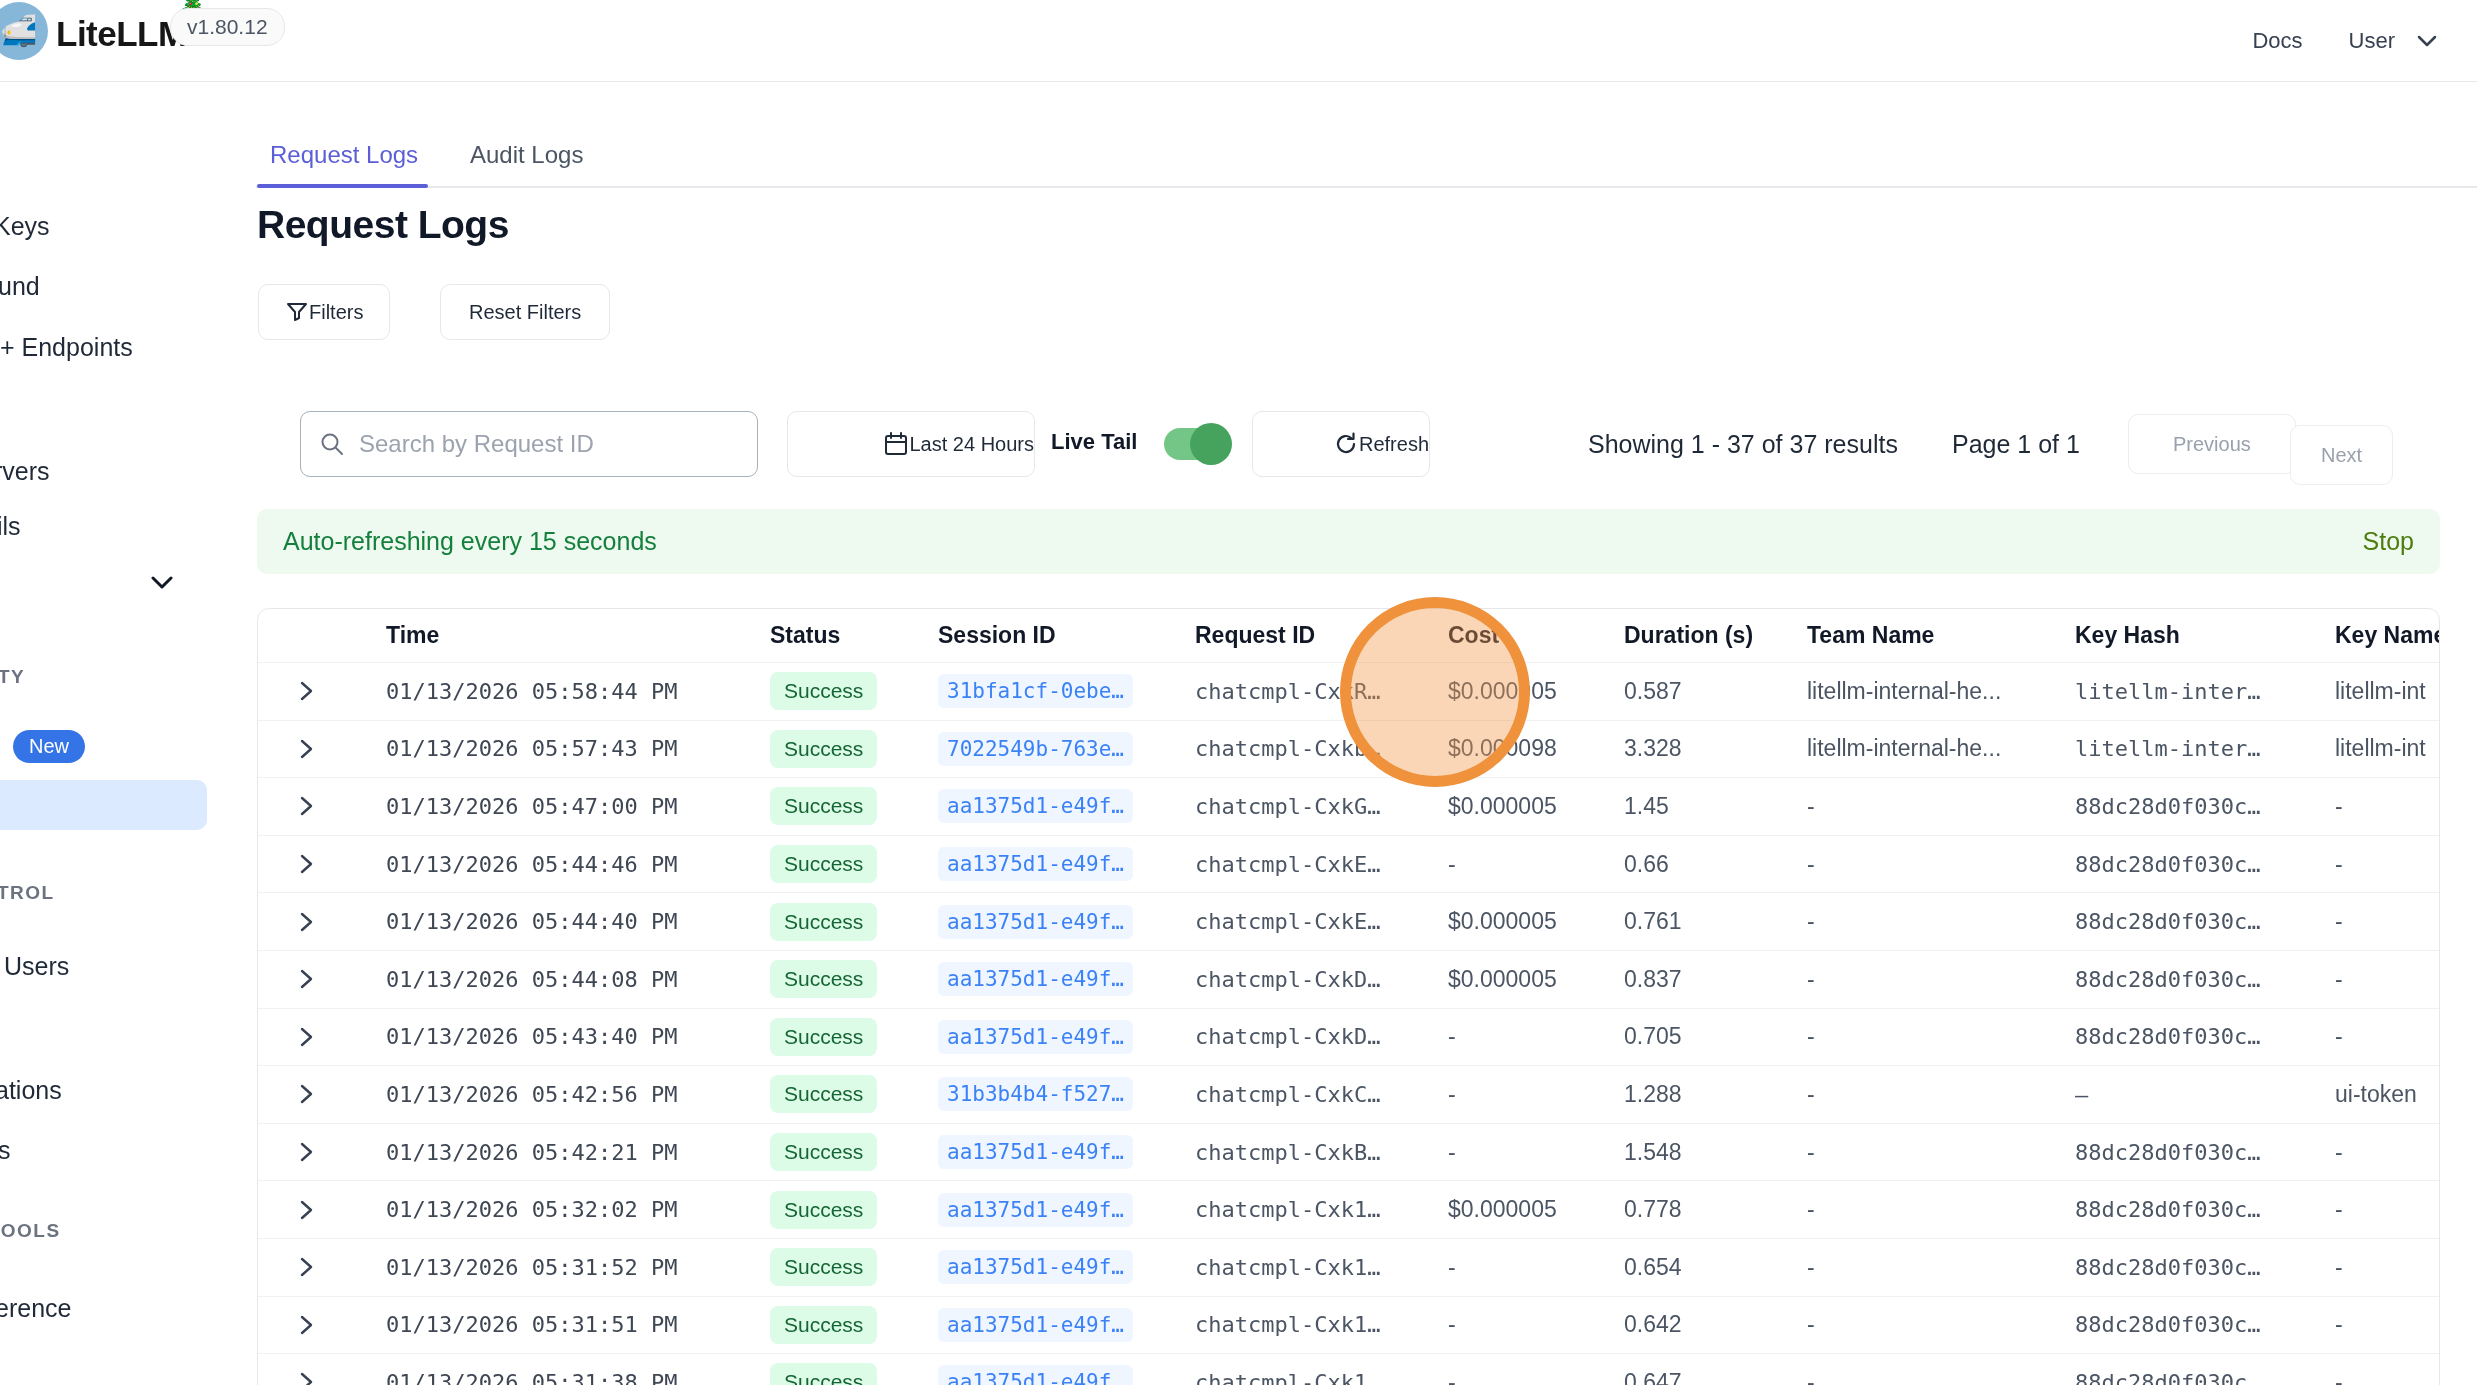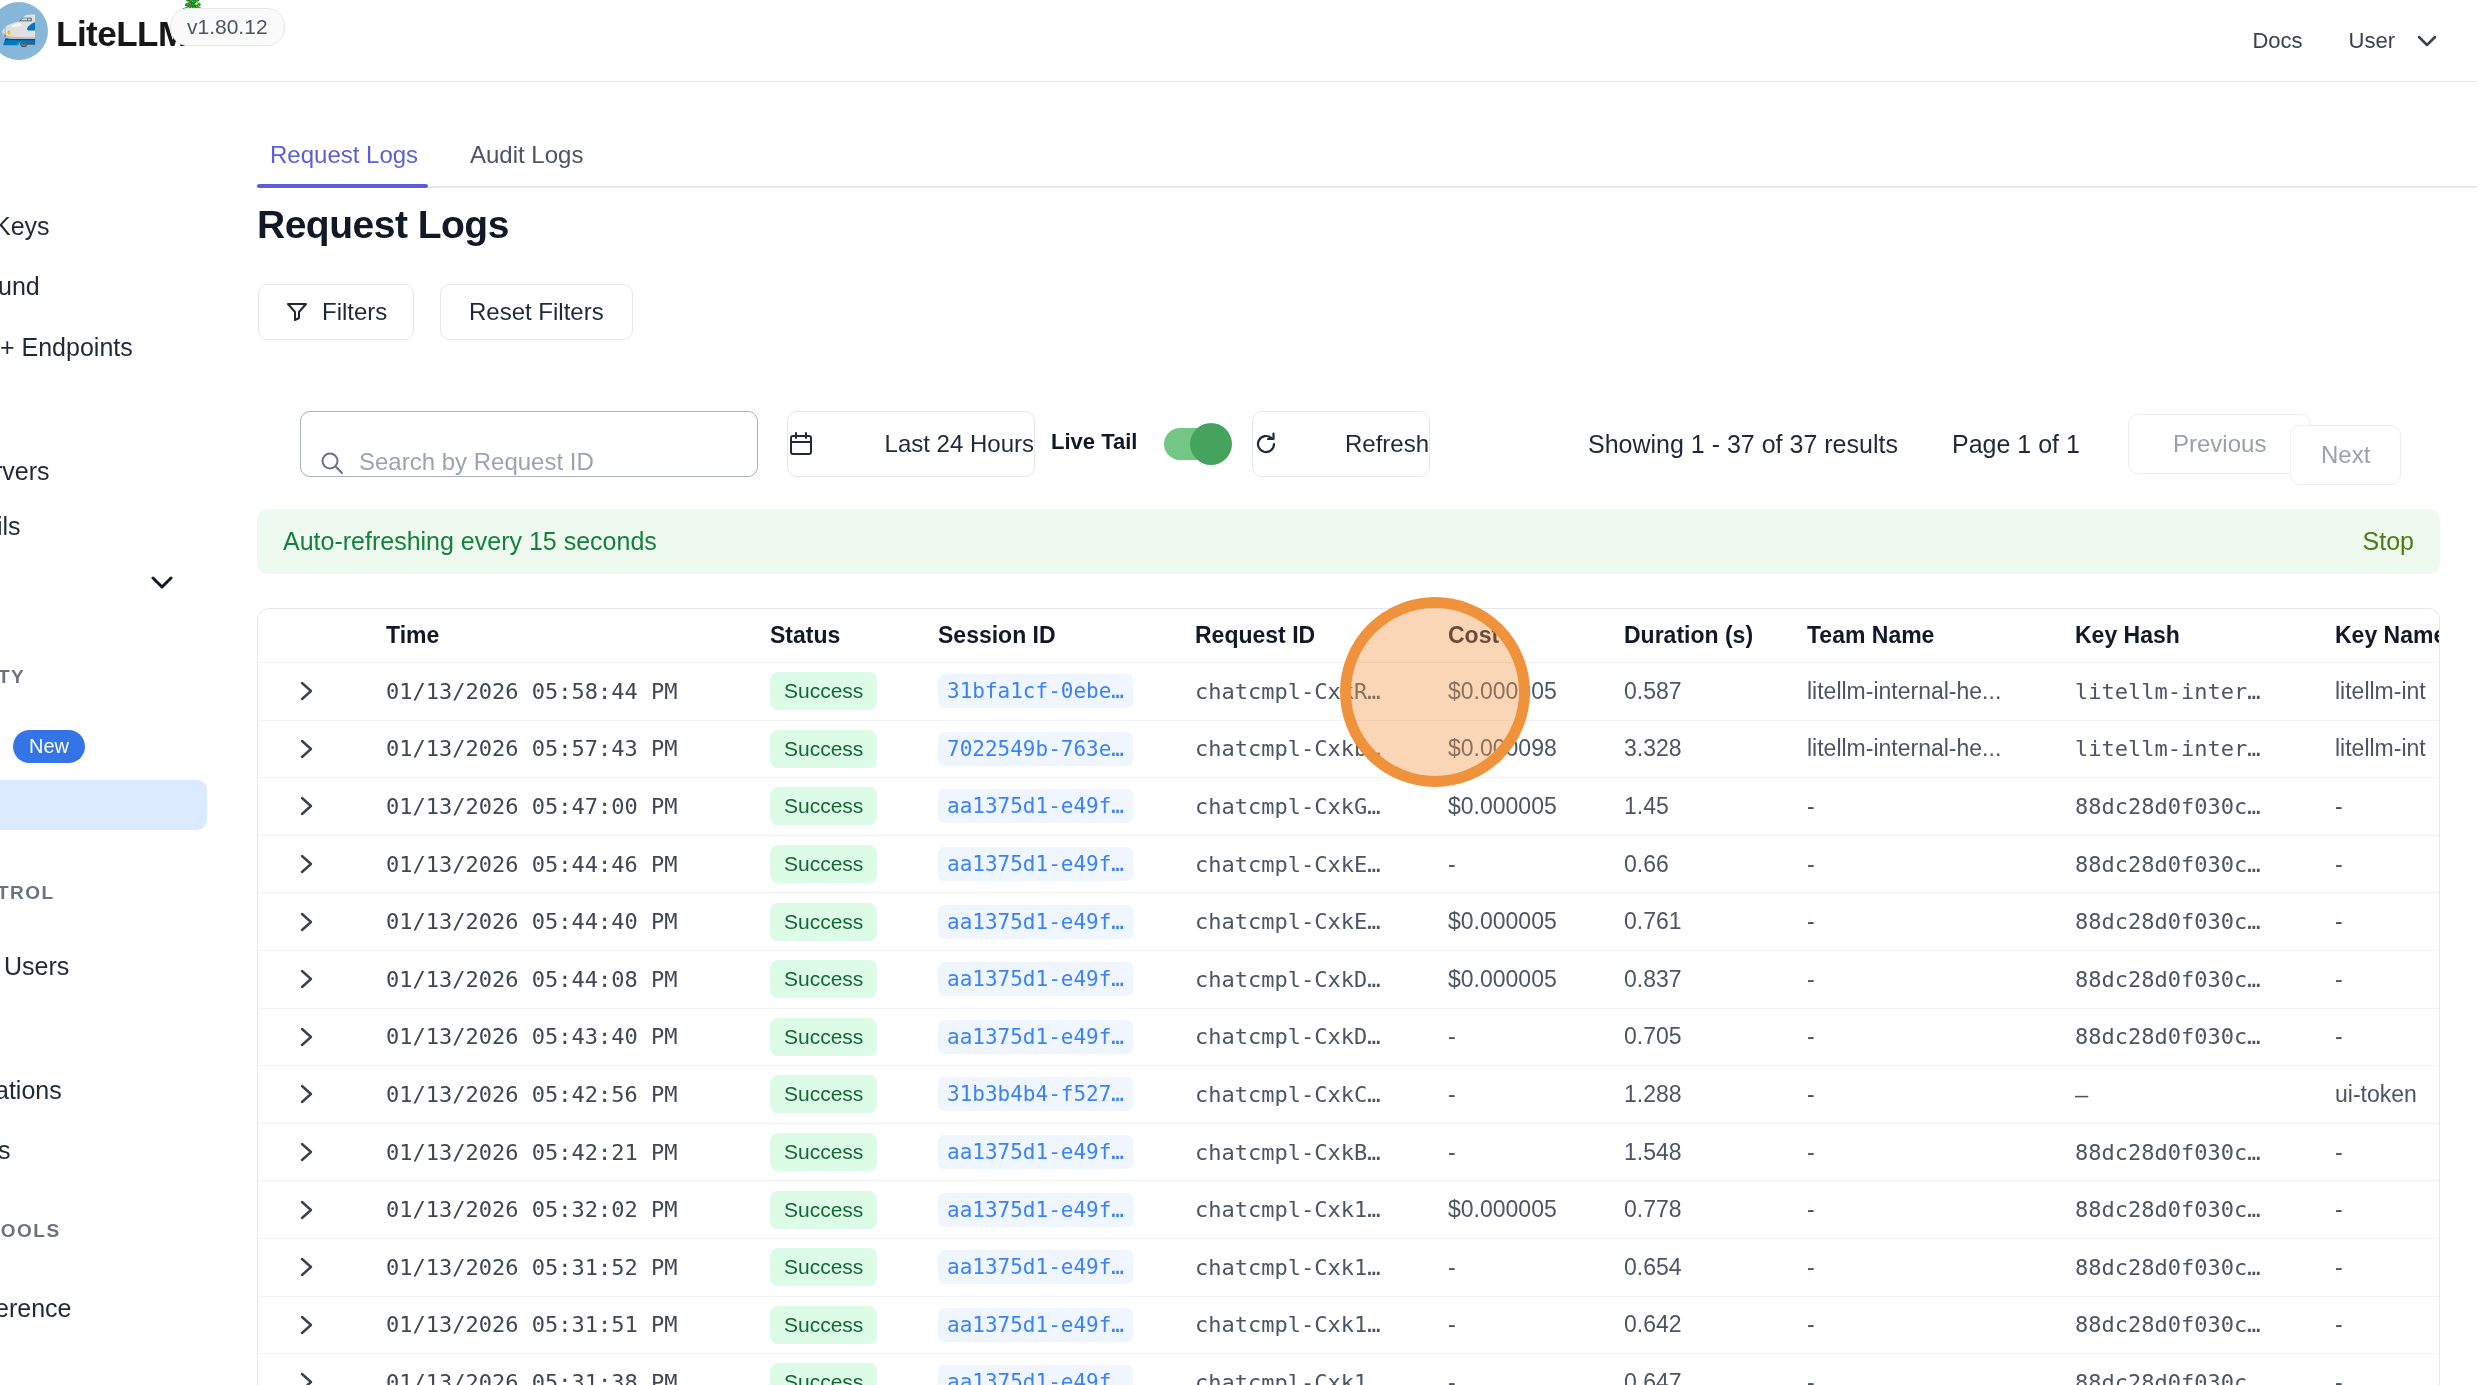--- a/index.html
+++ b/index.html
@@ -38,30 +38,30 @@
 
   
   .tab { position: absolute; font-size: 24px; font-weight: 500; cursor: pointer; }
   .tab-request { left: 270px; top: 141px; color: #5b5ed6; }
   .tab-audit { left: 470px; top: 141px; color: #4b5563; }
   .tabs-border { position: absolute; left: 256px; right: 0; top: 186px; height: 2px; background: #e6e8eb; }
   .tab-underline { position: absolute; left: 257px; top: 184px; width: 171px; height: 4px; background: #5b5ed6; border-radius: 2px; z-index: 2; }
   .page-title { position: absolute; left: 257px; top: 203px; font-size: 39px; font-weight: 700; color: #111827; letter-spacing: -0.5px; }
 
   
-  .btn { position: absolute; display: inline-flex; align-items: center; justify-content: space-between; gap: 13px; background: #fff; border: 1.5px solid #e5e7eb; border-radius: 10px; font-size: 24px; color: #1f2937; cursor: pointer; white-space: nowrap; }
+  .btn { position: absolute; display: inline-flex; align-items: center; justify-content: flex-end; gap: 0; background: #fff; border: 1.5px solid #e5e7eb; border-radius: 10px; font-size: 20px; color: #1f2937; cursor: pointer; white-space: nowrap; }
   .btn-filters { left: 258px; top: 284px; height: 56px; padding: 0 26px; }
   .btn-reset { left: 440px; top: 284px; height: 56px; padding: 0 28px; }
   .btn-range { left: 787px; top: 411px; width: 248px; height: 66px; }
   .btn-refresh { left: 1252px; top: 411px; width: 178px; height: 66px; }
   .btn-prev { left: 2128px; top: 414px; height: 60px; padding: 0 44px; border-color: #eceef1; color: #9aa1ac; }
   .btn-next { left: 2290px; top: 425px; height: 60px; padding: 0 30px; border-color: #eceef1; color: #9aa1ac; }
 
   
-  .search-box { position: absolute; left: 300px; top: 411px; width: 458px; height: 66px; border: 1.5px solid #a8b0bb; border-radius: 10px; display: flex; align-items: flex-end; padding: 0 18px; gap: 14px; background: #fff; }
+  .search-box { position: absolute; left: 300px; top: 411px; width: 458px; height: 66px; border: 1.5px solid #a8b0bb; border-radius: 10px; display: flex; align-items: center; padding: 0 18px; gap: 14px; background: #fff; }
   .search-box input { border: none; outline: none; font-size: 24px; color: #374151; width: 100%; font-family: "Liberation Sans", sans-serif; }
   .search-box input::placeholder { color: #9ca3af; }
   .live-tail-label { position: absolute; left: 1051px; top: 429px; font-size: 22px; font-weight: 600; color: #111827; }
   .toggle { position: absolute; left: 1164px; top: 428px; width: 64px; height: 32px; background: #74c686; border-radius: 16px; cursor: pointer; }
   .toggle-knob { position: absolute; right: -4px; top: -5px; width: 42px; height: 42px; background: #46a35d; border-radius: 50%; }
   .results-summary { position: absolute; left: 1588px; top: 430px; font-size: 25px; color: #1f2937; }
   .page-indicator { position: absolute; left: 1952px; top: 430px; font-size: 25px; color: #1f2937; }
 
   
   .banner { position: absolute; left: 257px; top: 509px; width: 2183px; height: 65px; background: #eefaf0; border-radius: 10px; display: flex; align-items: center; justify-content: space-between; padding: 0 26px; }

